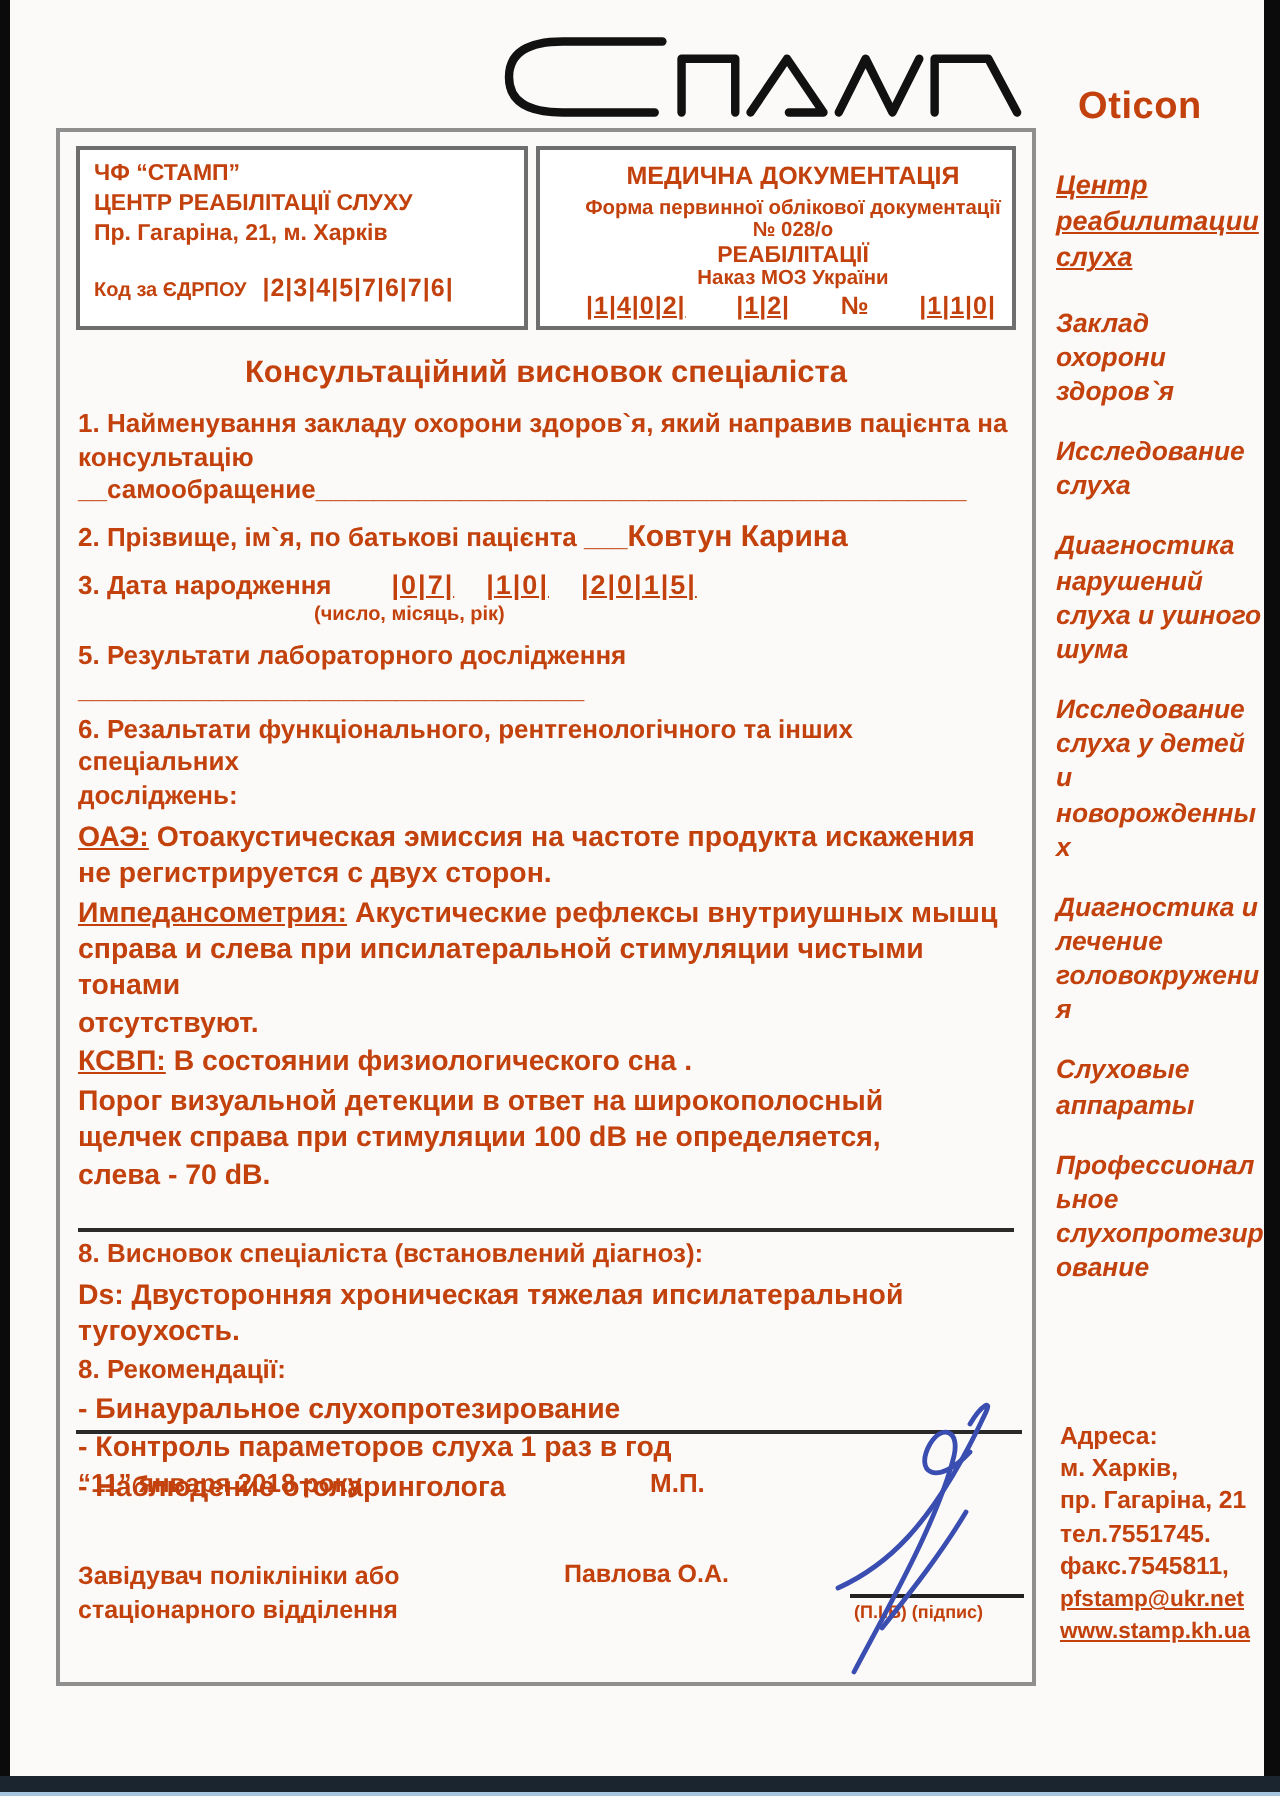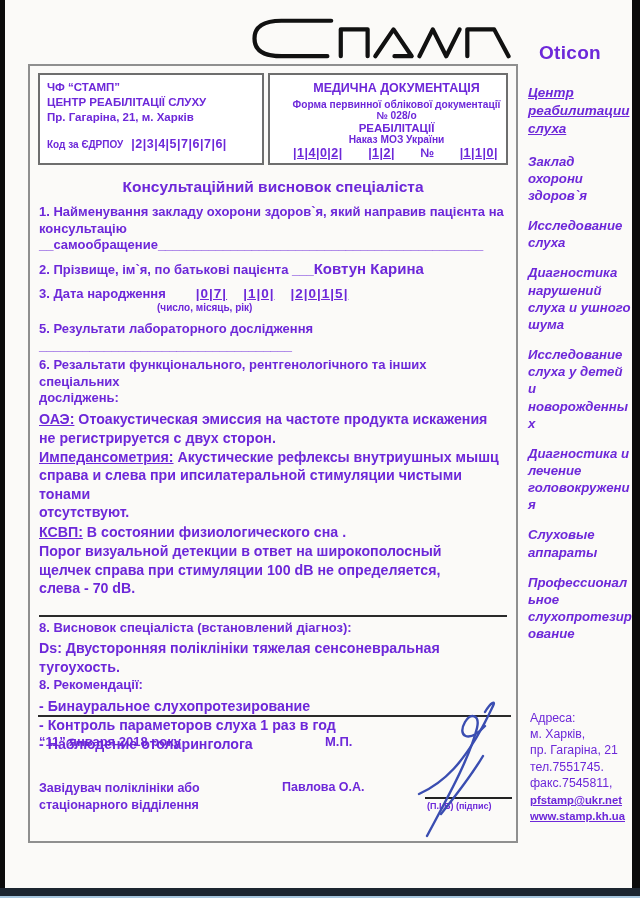--- a/index.html
+++ b/index.html
@@ -1,17 +1,17 @@
 <!DOCTYPE html>
 <html><head>
 <meta charset="utf-8">
 <style>
   html,body{margin:0;padding:0;background:#0b0b0b;}
   .scan{position:relative;width:640px;height:898px;background:#0b0b0b;overflow:hidden;
-        font-family:"Liberation Sans","DejaVu Sans",sans-serif;color:#6d28d9;}
+        font-family:"Liberation Sans","DejaVu Sans",sans-serif;color:#c2410c;}
   .page{position:absolute;left:5px;top:0;width:627px;height:888px;background:#fbfaf8;}
   .edge-bottom{position:absolute;left:0;bottom:2px;width:640px;height:8px;background:#1b2530;}
   .edge-bottom-line{position:absolute;left:0;bottom:0;width:640px;height:2px;background:#a6c6de;}
 
   
   .masthead{position:absolute;top:14px;left:238px;display:flex;align-items:flex-end;gap:18px;}
   .oticon{font-size:19px;font-weight:bold;letter-spacing:.3px;padding-bottom:2px;}
 
   
   .main-box{position:absolute;left:23px;top:64px;width:490px;height:779px;
@@ -59,21 +59,21 @@
   .f-signline{position:absolute;left:395px;top:731px;width:87px;border-top:2px solid #222;}
   .f-sigcap{position:absolute;left:397px;top:735px;font-size:9px;font-weight:bold;}
 
   
   .sidebar{position:absolute;left:523px;top:84px;width:104px;}
   .sb-title{font-size:13.5px;font-weight:bold;font-style:italic;text-decoration:underline;
             line-height:1.35;margin-bottom:14px;overflow-wrap:anywhere;}
   .sb-item{font-size:13.2px;font-weight:bold;font-style:italic;line-height:1.3;
            margin-bottom:13px;overflow-wrap:anywhere;}
   .sb-address{position:absolute;left:2px;top:626px;width:102px;font-size:12.3px;
-              font-weight:normal;line-height:1.32;white-space:pre-line;}
+              font-weight:bold;line-height:1.32;white-space:pre-line;}
   .sb-links{position:absolute;left:2px;top:709px;width:102px;font-size:11.3px;
             font-weight:bold;line-height:1.4;}
   .sb-links div{text-decoration:underline;}
 
   .signature-svg{position:absolute;left:408px;top:694px;}
 </style>
 </head>
 <body>
 
 <div class="scan">
@@ -149,21 +149,21 @@
         <div class="res">
           <span class="u-lead">КСВП:</span><span class="pre"> В состоянии физиологического сна .</span>
         </div>
         <div class="res pre">Порог визуальной детекции в ответ на широкополосный
 щелчек справа при стимуляции 100 dB не определяется,
 слева - 70 dB.</div>
 
         <hr class="rule1">
 
         <div class="item">8. Висновок спеціаліста (встановлений діагноз):</div>
-        <div class="res pre">Ds: Двусторонняя поліклініки тяжелая сенсоневральная
+        <div class="res pre">Ds: Двусторонняя хроническая тяжелая ипсилатеральной
 тугоухость.</div>
         <div class="item">8. Рекомендації:</div>
         <div class="recs">- Бинауральное слухопротезирование
 - Контроль параметоров слуха 1 раз в год
 - Наблюдение отоларинголога</div>
       </div>
 
       <div class="f-rule"></div>
       <div class="f-date">“11” января 2018 року</div>
       <div class="f-mp">М.П.</div>

